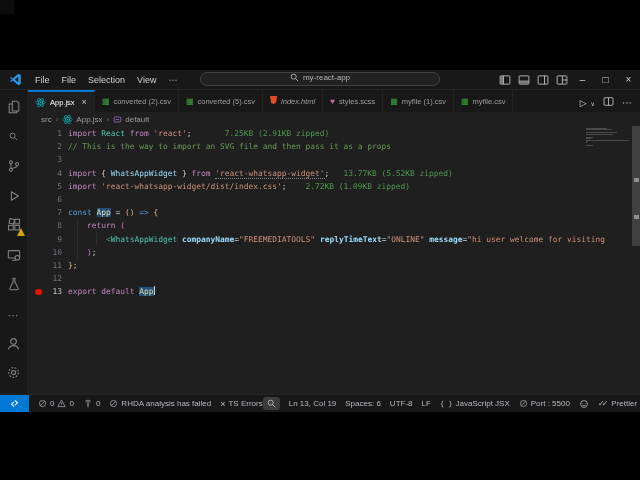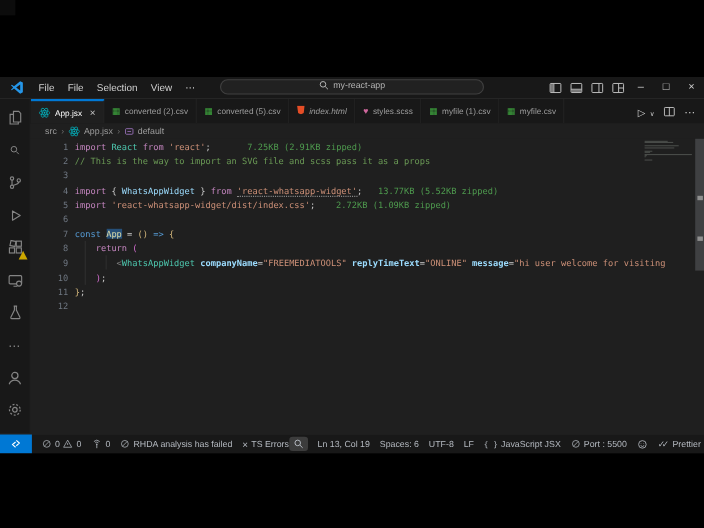--- a/index.html
+++ b/index.html
@@ -308,21 +308,21 @@
         </div>
 
       <div class="editor">
         <div class="code">
             <div class="cl">
               <div class="gut"><span class="num">1</span></div>
               <div class="ct"><span class="tk-kw">import </span><span class="tk-cls">React</span><span class="tk-pl"> </span><span class="tk-kw">from </span><span class="tk-str">'react'</span><span class="tk-pl">;</span><span class="tk-cost">       7.25KB (2.91KB zipped)</span></div>
             </div>
             <div class="cl">
               <div class="gut"><span class="num">2</span></div>
-              <div class="ct"><span class="tk-com">// This is the way to import an SVG file and scss pass it as a props</span></div>
+              <div class="ct"><span class="tk-com">// This is the way to import an SVG file and then pass it as a props</span></div>
             </div>
             <div class="cl">
               <div class="gut"><span class="num">3</span></div>
               <div class="ct"></div>
             </div>
             <div class="cl">
               <div class="gut"><span class="num">4</span></div>
               <div class="ct"><span class="tk-kw">import </span><span class="tk-pl">{ </span><span class="tk-imp">WhatsAppWidget</span><span class="tk-pl"> } </span><span class="tk-kw">from </span><span class="tk-strq">'react-whatsapp-widget'</span><span class="tk-pl">;</span><span class="tk-cost">   13.77KB (5.52KB zipped)</span></div>
             </div>
             <div class="cl">
@@ -349,20 +349,24 @@
               <div class="gut"><span class="num">10</span></div>
               <div class="ct"><span class="tk-pl">    </span><span class="tk-br2">)</span><span class="tk-pl">;</span></div>
             </div>
             <div class="cl">
               <div class="gut"><span class="num">11</span></div>
               <div class="ct"><span class="tk-br1">}</span><span class="tk-pl">;</span></div>
             </div>
             <div class="cl">
               <div class="gut"><span class="num">12</span></div>
               <div class="ct"></div>
+            </div>
+            <div class="cl cur">
+              <div class="gut"><span class="bp"></span><span class="num">13</span></div>
+              <div class="ct"><span class="tk-kw">export default </span><span class="tk-fnh">App</span><span class="tk-curs"></span></div>
             </div>
           </div>
         <div class="guide" style="left:49px;top:93px;height:40px;"></div>
         <div class="guide" style="left:68px;top:106px;height:13px;"></div>
         <div class="minimap">
             <div class="mm-row" style="width: 21px;"></div>
             <div class="mm-row" style="width: 26px;"></div>
             <div class="mm-row" style="width: 0px; opacity: 0;"></div>
             <div class="mm-row" style="width: 31px;"></div>
             <div class="mm-row" style="width: 27px;"></div>

